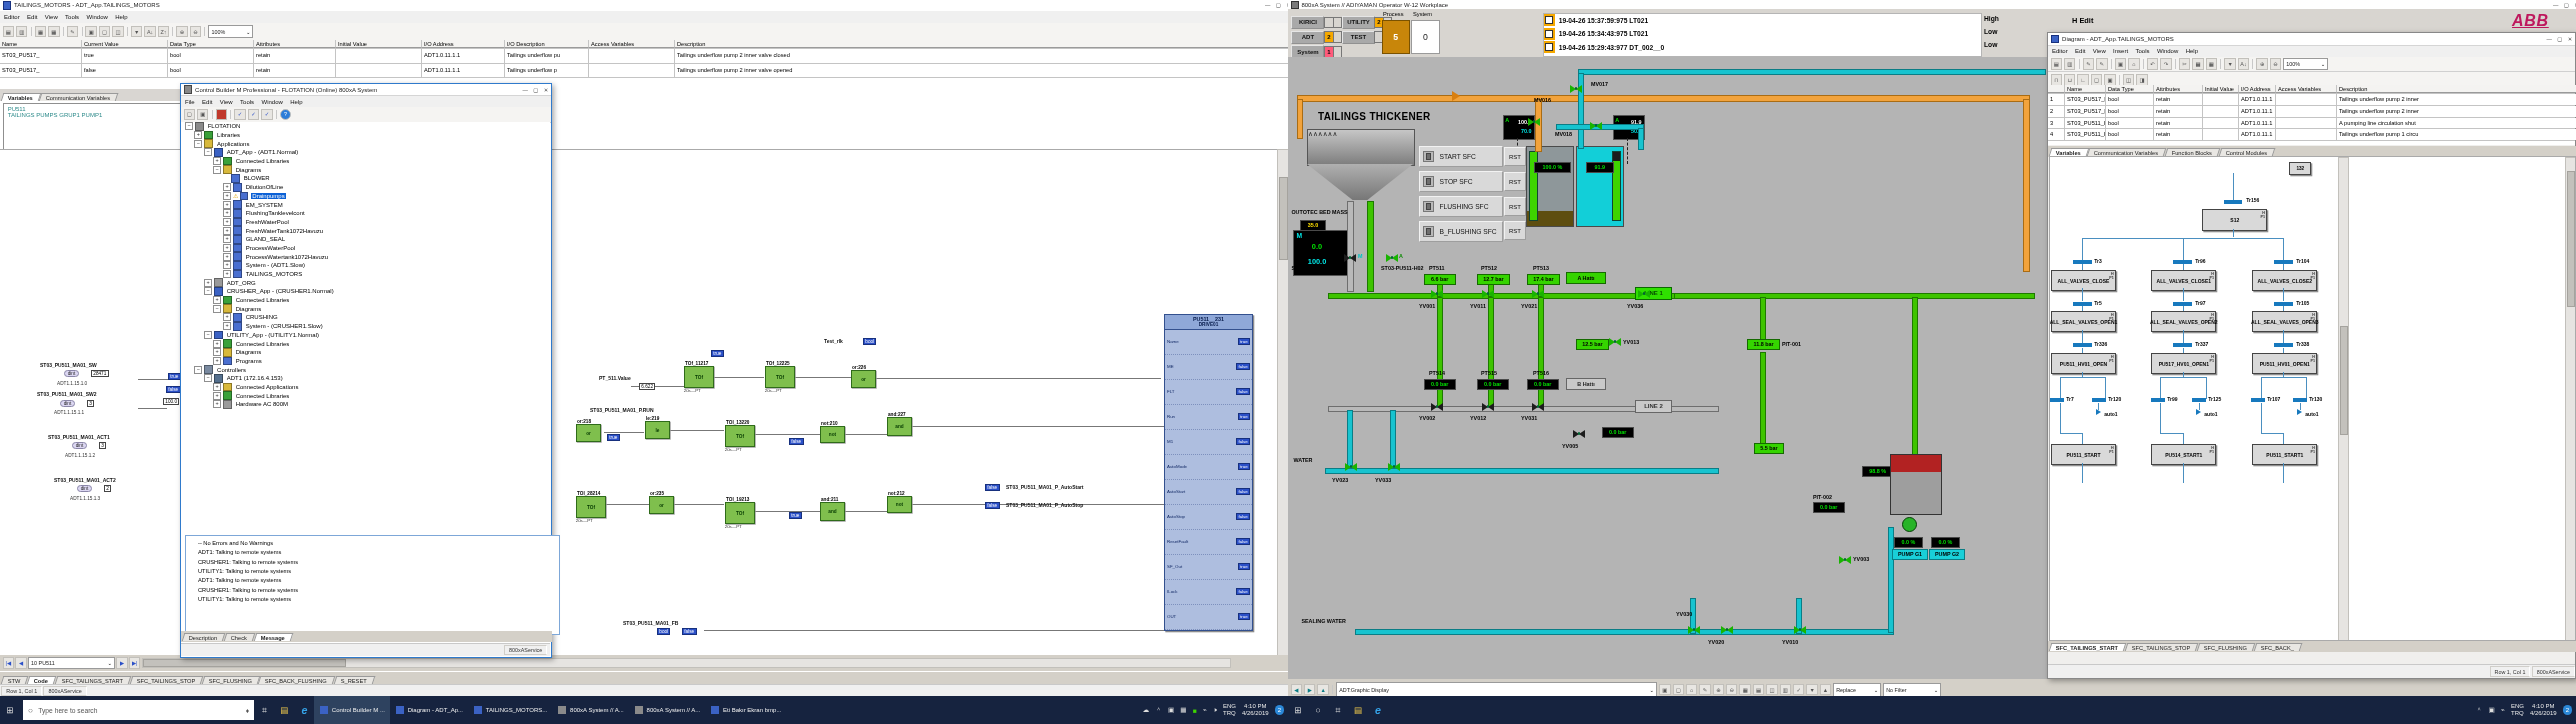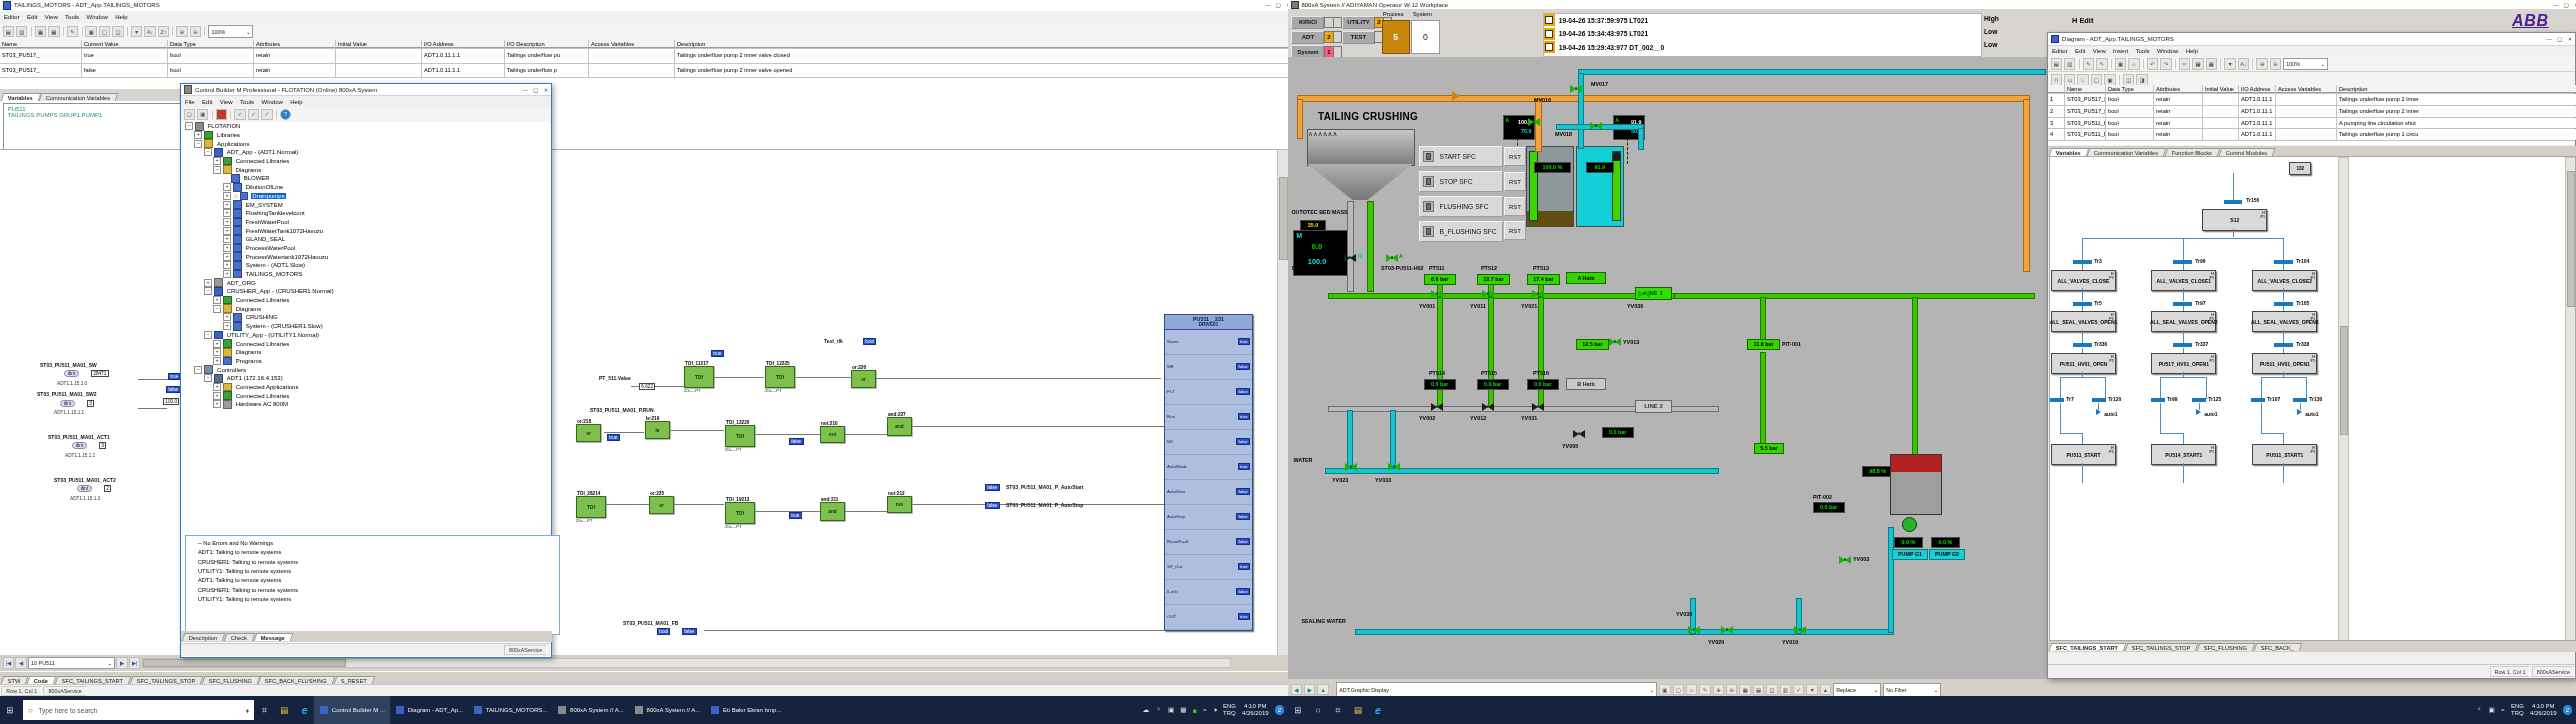--- a/index.html
+++ b/index.html
@@ -625,21 +625,21 @@
               <div class="cb"></div>
             </div>
             <div class="atxt">19-04-26 15:29:43:977   DT_002__0</div>
           </div>
         </div>
         <div class="sev" style="position: absolute; left: 696px; top: 5.4px;">High</div>
         <div class="sev" style="position: absolute; left: 696px; top: 19px;">Low</div>
         <div class="sev" style="position: absolute; left: 696px; top: 32px;">Low</div>
         <div style="position: absolute; left: 784px; top: 6.7px; font-size: 7.4px; font-weight: bold;">H Edit</div>
       </div>
-    <div class="abs" style="left:1224px;top:12px;color:#4c1d95;font-weight:bold;font-style:italic;font-size:16px;letter-spacing:0.7px;text-decoration:underline;">ABB</div>
+    <div class="abs" style="left:1224px;top:12px;color:#be185d;font-weight:bold;font-style:italic;font-size:16px;letter-spacing:0.7px;text-decoration:underline;">ABB</div>
 
     <div class="abs" id="graphic" style="left:0;top:57px;width:1288px;height:622px;">
         <div style="position: absolute; left: 19px; top: 72px; width: 106px; height: 35px; background: linear-gradient(rgb(198, 198, 198), rgb(125, 125, 125)); border: 0.7px solid rgb(85, 85, 85); color: rgb(34, 34, 34); font-size: 6.7px; overflow: hidden;">∧∧∧∧∧∧</div>
         <div style="position: absolute; left: 19px; top: 107px; width: 106px; height: 36px; background: linear-gradient(rgb(176, 176, 176), rgb(119, 119, 119)); clip-path: polygon(0px 0px, 100% 0px, 57% 100%, 43% 100%);"></div>
         <div style="position: absolute; left: 5.4px; top: 173px; width: 59px; height: 44px; background: rgb(0, 0, 0); border: 0.7px solid rgb(85, 85, 85);">
           <div style="position: absolute; left: 2px; top: 1.3px; color: rgb(0, 229, 229); font-weight: bold; font-size: 6.7px;">M</div>
           <div style="position: absolute; left: 17.4px; top: 10.7px; color: rgb(0, 228, 0); font-weight: bold; font-size: 7.4px;">0.0</div>
           <div style="position: absolute; left: 13.4px; top: 25.5px; color: rgb(0, 229, 229); font-weight: bold; font-size: 7.4px;">100.0</div>
         </div>
         <div style="position: absolute; left: 238px; top: 89px; width: 46px; height: 79px; background: rgb(142, 151, 154); border: 1.3px solid rgb(74, 74, 74);">
@@ -686,21 +686,21 @@
         <div class="pipe c" style="position: absolute; left: 102px; top: 353px; width: 4px; height: 59px;"></div>
         <div class="pipe c" style="position: absolute; left: 37px; top: 411px; width: 392px; height: 4px;"></div>
         <div class="pipe c" style="position: absolute; left: 67px; top: 572px; width: 537px; height: 4px;"></div>
         <div class="pipe g" style="position: absolute; left: 472px; top: 240px; width: 4px; height: 47px;"></div>
         <div class="pipe g" style="position: absolute; left: 472px; top: 295px; width: 4px; height: 94px;"></div>
         <div class="pipe g" style="position: absolute; left: 624px; top: 240px; width: 4px; height: 158px;"></div>
         <div class="pipe c" style="position: absolute; left: 600px; top: 470px; width: 4px; height: 104px;"></div>
         <div class="pipe c" style="position: absolute; left: 402px; top: 541px; width: 4px; height: 34px;"></div>
         <div class="pipe c" style="position: absolute; left: 508px; top: 541px; width: 4px; height: 34px;"></div>
         <div style="position: absolute; left: 164px; top: 34px; width: 0px; height: 0px; border-top: 5.4px solid transparent; border-bottom: 5.4px solid transparent; border-left: 8.7px solid rgb(217, 127, 16);"></div>
-        <div class="gtitle" style="position: absolute; left: 30px; top: 54px;">TAILING CRUSHING</div>
+        <div class="gtitle" style="position: absolute; left: 30px; top: 54px;">TAILINGS THICKENER</div>
         <div class="glab" style="position: absolute; left: 3.4px; top: 152px;">OUTOTEC BED MASS</div>
         <div class="bvaly" style="position: absolute; left: 12px; top: 163px; width: 24px;">35.0</div>
         <div class="glab" style="position: absolute; left: 3.4px; top: 208px;">ST03-PU517-H01</div>
         <div class="glab" style="position: absolute; left: 93px; top: 208px;">ST03-PU511-H02</div>
         <div class="glab" style="position: absolute; left: 70px; top: 196px; color: rgb(0, 197, 197);">M</div>
         <div class="glab" style="position: absolute; left: 111px; top: 196px; color: rgb(10, 138, 0);">A</div>
         <div class="glab" style="position: absolute; left: 141px; top: 208px;">PT511</div>
         <div class="glab" style="position: absolute; left: 193px; top: 208px;">PT512</div>
         <div class="glab" style="position: absolute; left: 245px; top: 208px;">PT513</div>
         <div class="gval" style="position: absolute; left: 136px; top: 217px; width: 29.5px;">6.6 bar</div>

